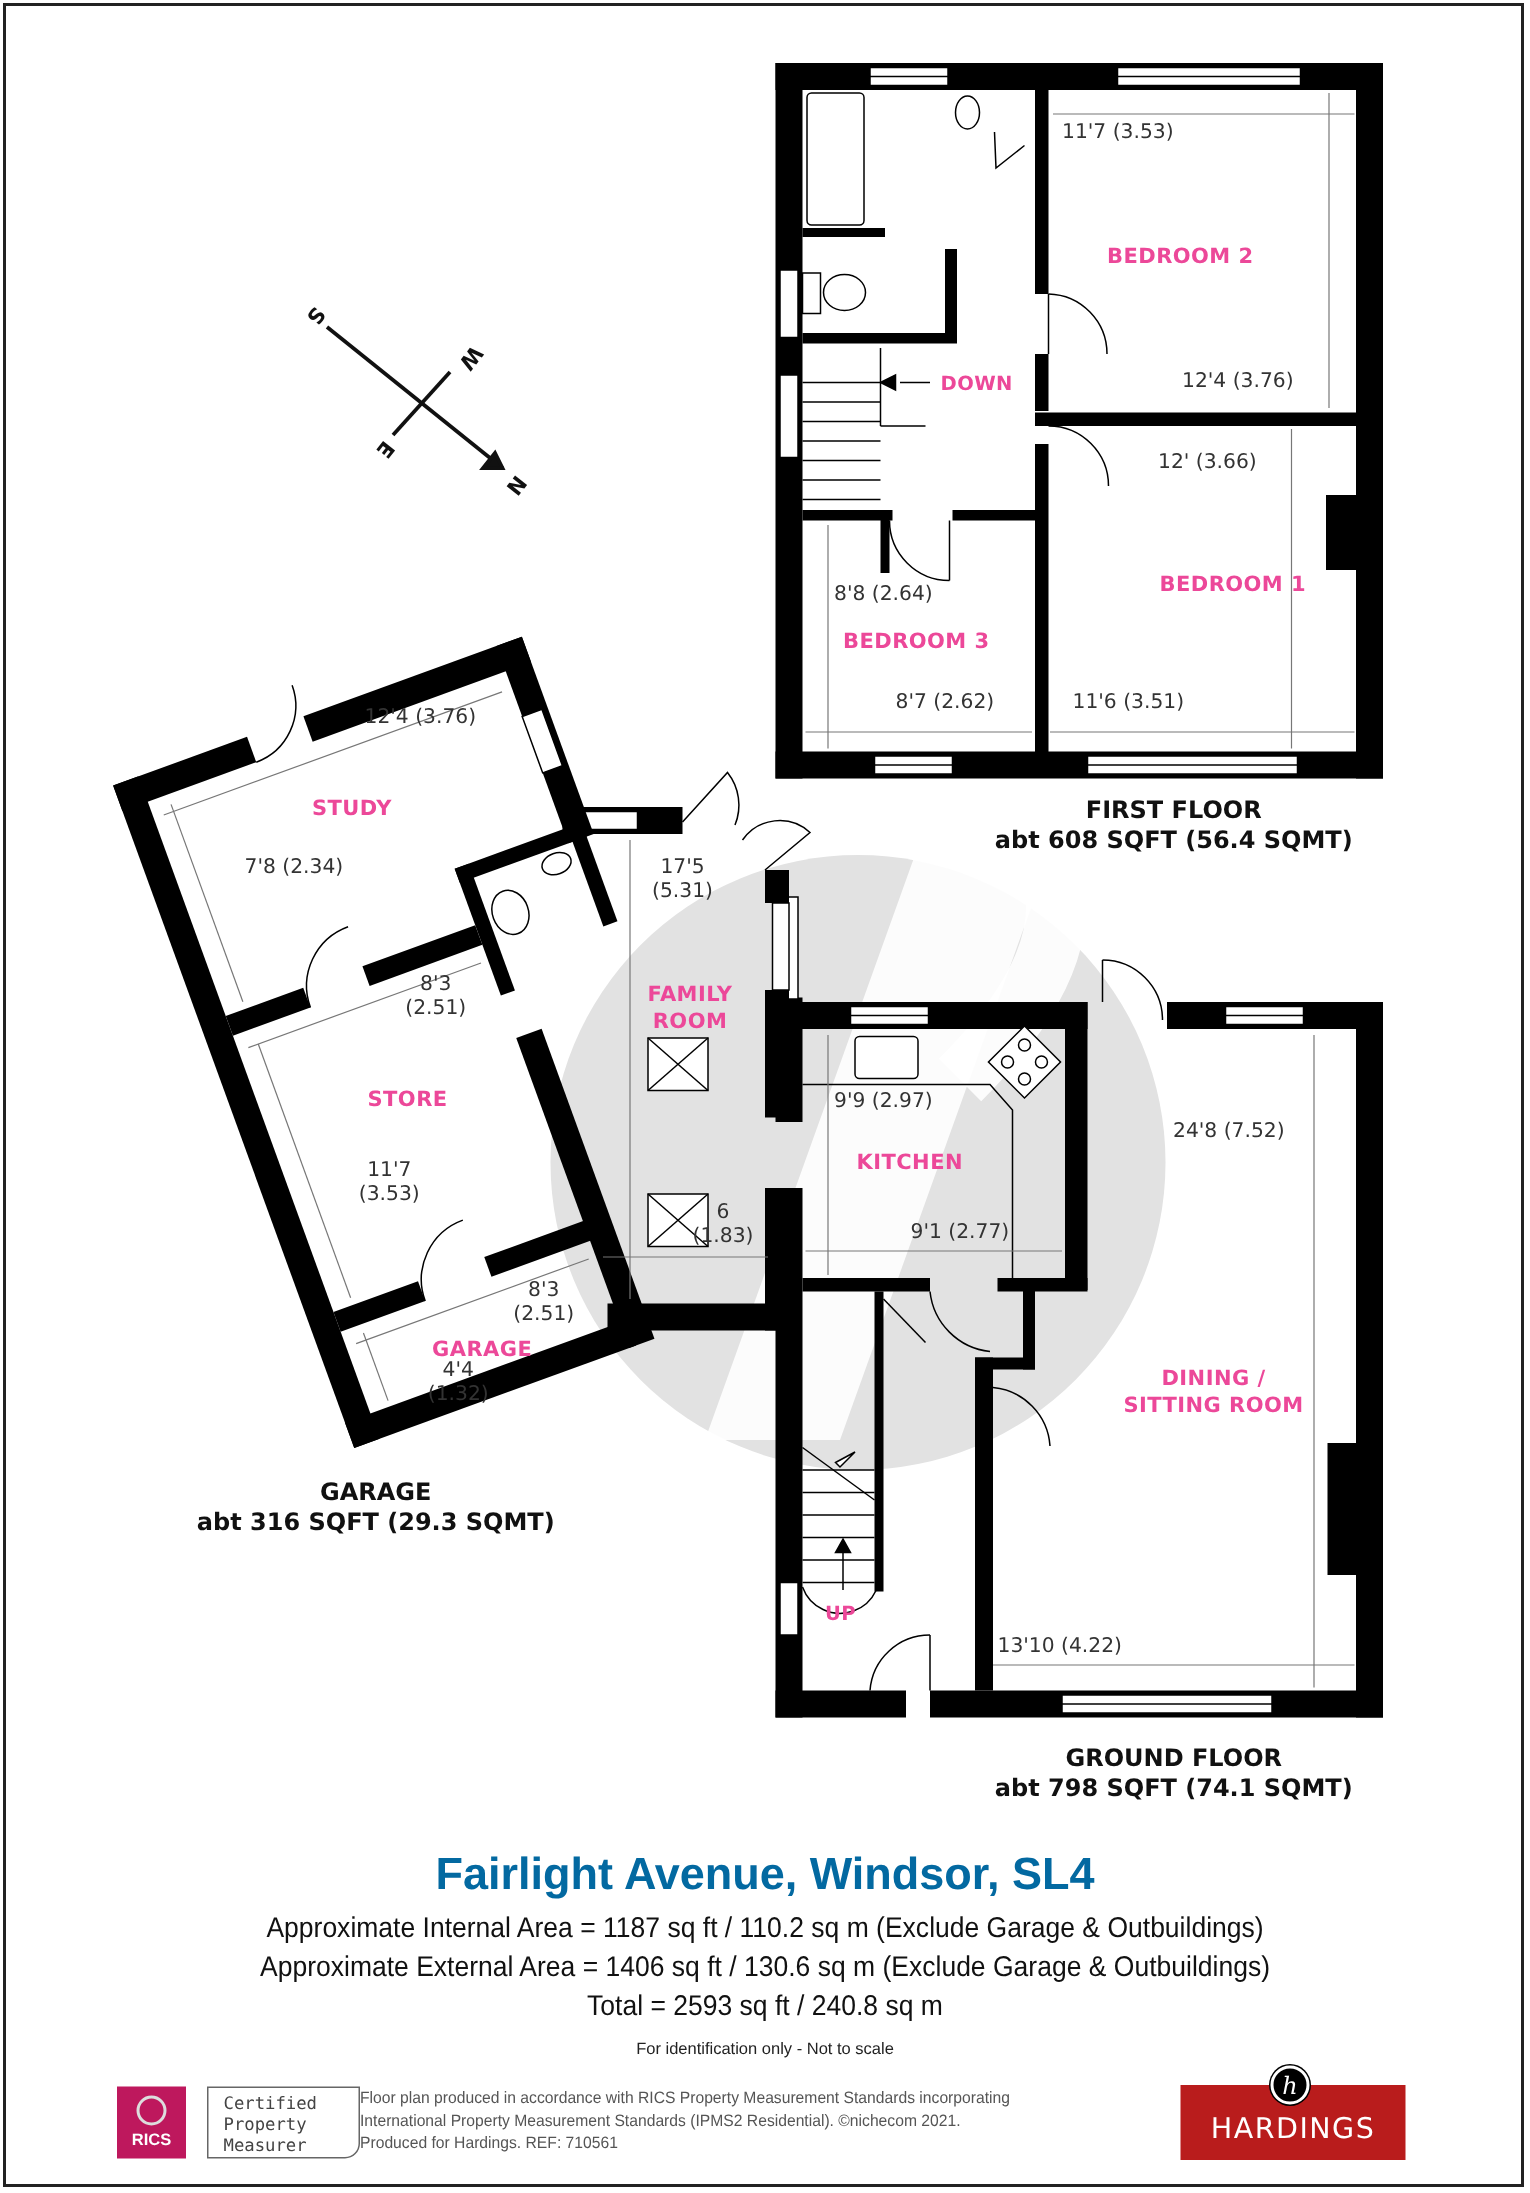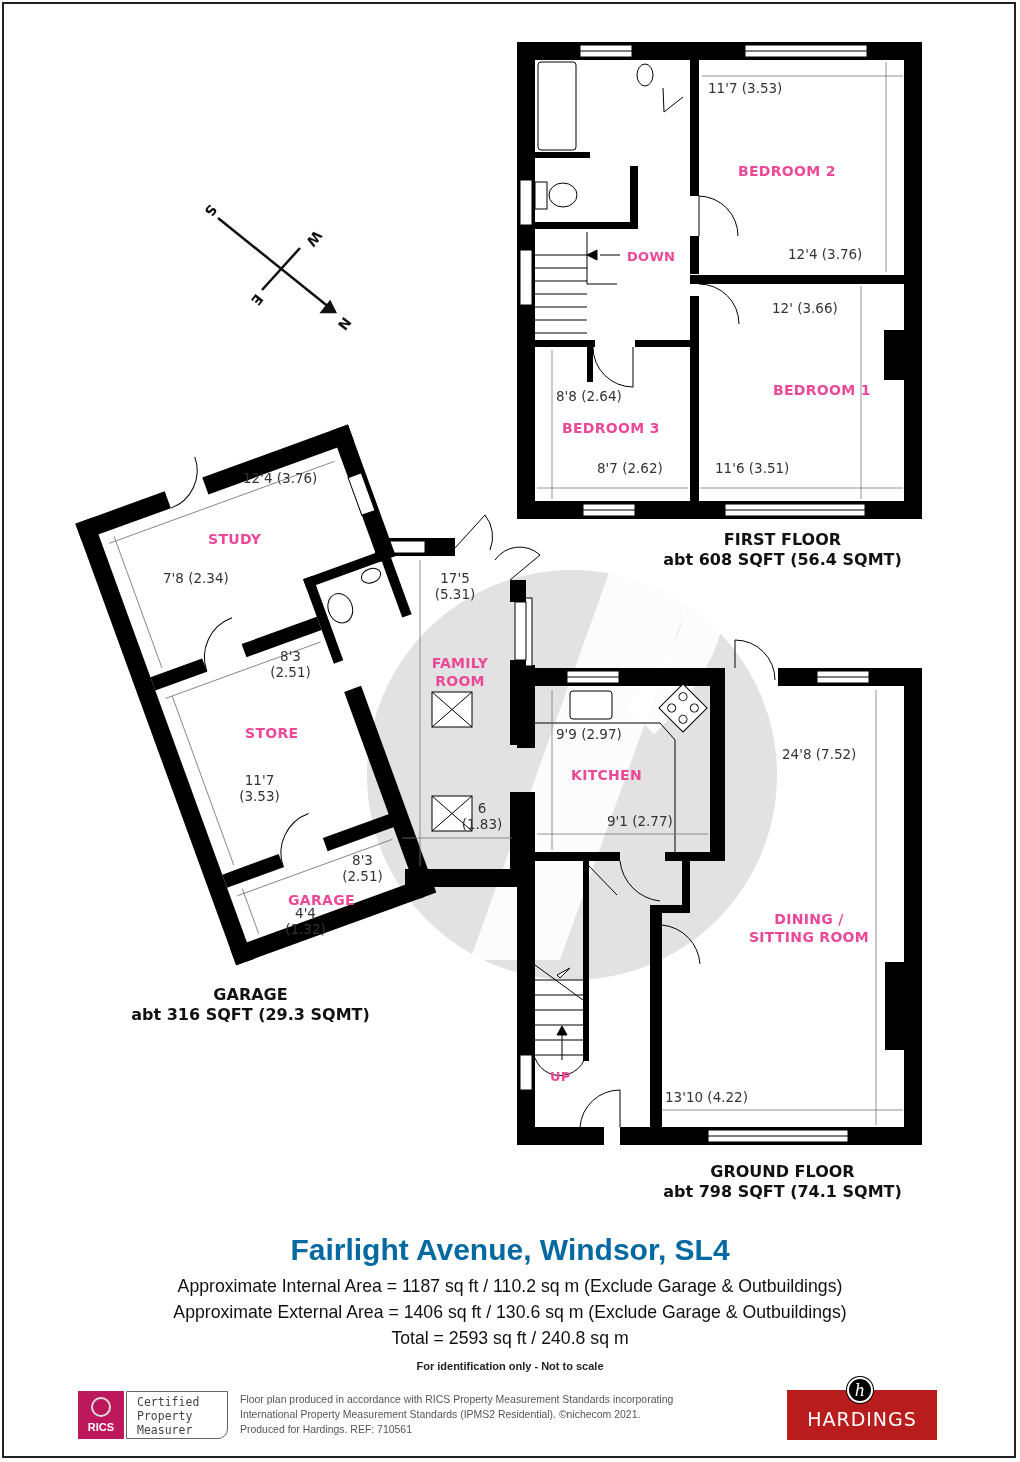--- a/index.html
+++ b/index.html
@@ -4,25 +4,25 @@
 <style>
   html, body { margin: 0; padding: 0; background: #fff; }
   body { width: 1020px; height: 1462px; position: relative; overflow: hidden; font-family: "DejaVu Sans", sans-serif; color: #111; }
   .frame { position: absolute; left: 2px; top: 2px; width: 1014px; height: 1456px; border: 2px solid #222; box-sizing: border-box; }
   svg.plan { position: absolute; left: 0; top: 0; }
   .lbl { position: absolute; font-family: "DejaVu Sans", sans-serif; font-weight: bold; font-size: 14px; text-align: center; color: #ec4899; white-space: nowrap; letter-spacing: 0.3px; }
   .dim { position: absolute; font-family: "DejaVu Sans", sans-serif; font-size: 13.5px; color: #333; white-space: nowrap; text-align: center; line-height: 16px; }
   .floor-title { position: absolute; font-family: "DejaVu Sans", sans-serif; font-weight: bold; font-size: 16px; text-align: center; line-height: 20px; white-space: nowrap; color: #111; }
   .title { position: absolute; left: 0; width: 1020px; top: 1233px; text-align: center; font-family: "Liberation Sans", sans-serif; font-weight: bold; font-size: 30px; color: #0369a1; }
   .area { position: absolute; left: 0; width: 1020px; text-align: center; font-family: "Liberation Sans", sans-serif; font-size: 19px; color: #111; transform: scaleX(0.93); }
-  .note { position: absolute; left: 0; width: 1020px; top: 1360px; text-align: center; font-family: "Liberation Sans", sans-serif; font-size: 11px; color: #222; font-weight: bold; }
+  .note { position: absolute; left: 0; width: 1020px; top: 1360px; text-align: center; font-family: "Liberation Sans", sans-serif; font-size: 11px; color: #222; }
   .rics { position: absolute; left: 78px; top: 1391px; width: 150px; height: 48px; }
   .rics .logo { position: absolute; left: 0; top: 0; width: 46px; height: 48px; background: #be185d; color: #fff; font-family: "Liberation Sans", sans-serif; font-weight: bold; font-size: 11px; text-align: center; box-sizing: border-box; padding-top: 30px; }
   .rics .logo .crest { position: absolute; left: 13px; top: 6px; width: 20px; height: 20px; border-radius: 50%; border: 2px solid #ddd; box-sizing: border-box; }
-  .rics .cert { position: absolute; left: 48px; top: 0; width: 102px; height: 48px; border: 1px solid #666; border-radius: 0 0 10px 0; box-sizing: border-box; padding: 3px 0 0 10px; font-family: "DejaVu Sans Mono", monospace; font-size: 11.5px; line-height: 14px; color: #444; }
+  .rics .cert { position: absolute; left: 60px; top: 0; width: 102px; height: 48px; border: 1px solid #666; border-radius: 0 0 10px 0; box-sizing: border-box; padding: 3px 0 0 10px; font-family: "DejaVu Sans Mono", monospace; font-size: 11.5px; line-height: 14px; color: #444; }
   .disclaimer { position: absolute; left: 240px; top: 1392px; width: 540px; font-family: "Liberation Sans", sans-serif; font-size: 11px; line-height: 15px; color: #555; transform: scaleX(0.95); transform-origin: left top; }
   .hardings { position: absolute; left: 787px; top: 1390px; width: 150px; height: 50px; background: #b91c1c; color: #fff; font-family: "DejaVu Sans", sans-serif; font-size: 19px; letter-spacing: 1px; text-align: center; line-height: 58px; box-sizing: border-box; }
   .hardings-mark { position: absolute; left: 847px; top: 1377px; width: 26px; height: 26px; border-radius: 50%; background: #000; border: 2px solid #fff; box-shadow: 0 0 0 1px #000; color: #fff; font-family: "DejaVu Serif", serif; font-style: italic; font-size: 16px; text-align: center; line-height: 24px; box-sizing: border-box; }
 </style>
 </head>
 <body>
 
 <div class="frame"></div>
 
 <svg class="plan" width="1020" height="1462" viewBox="0 0 1020 1462">

